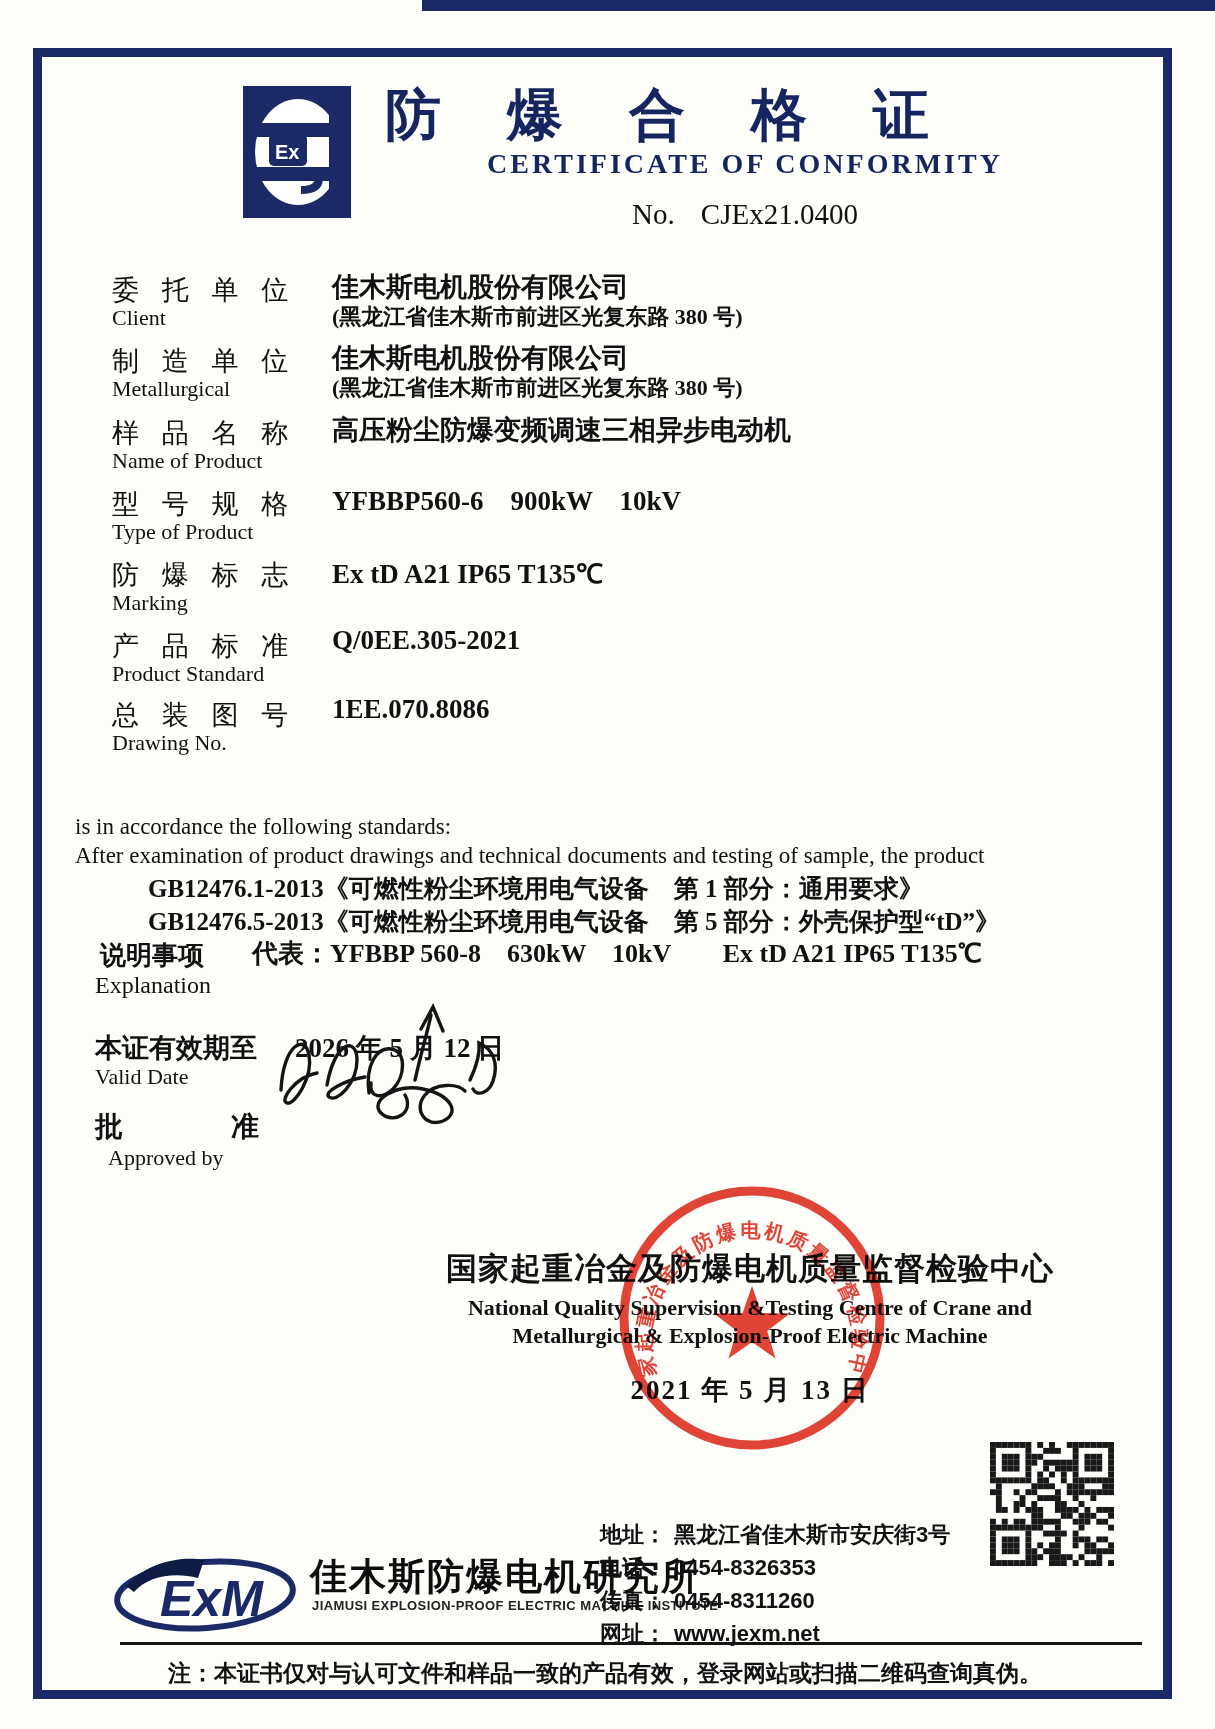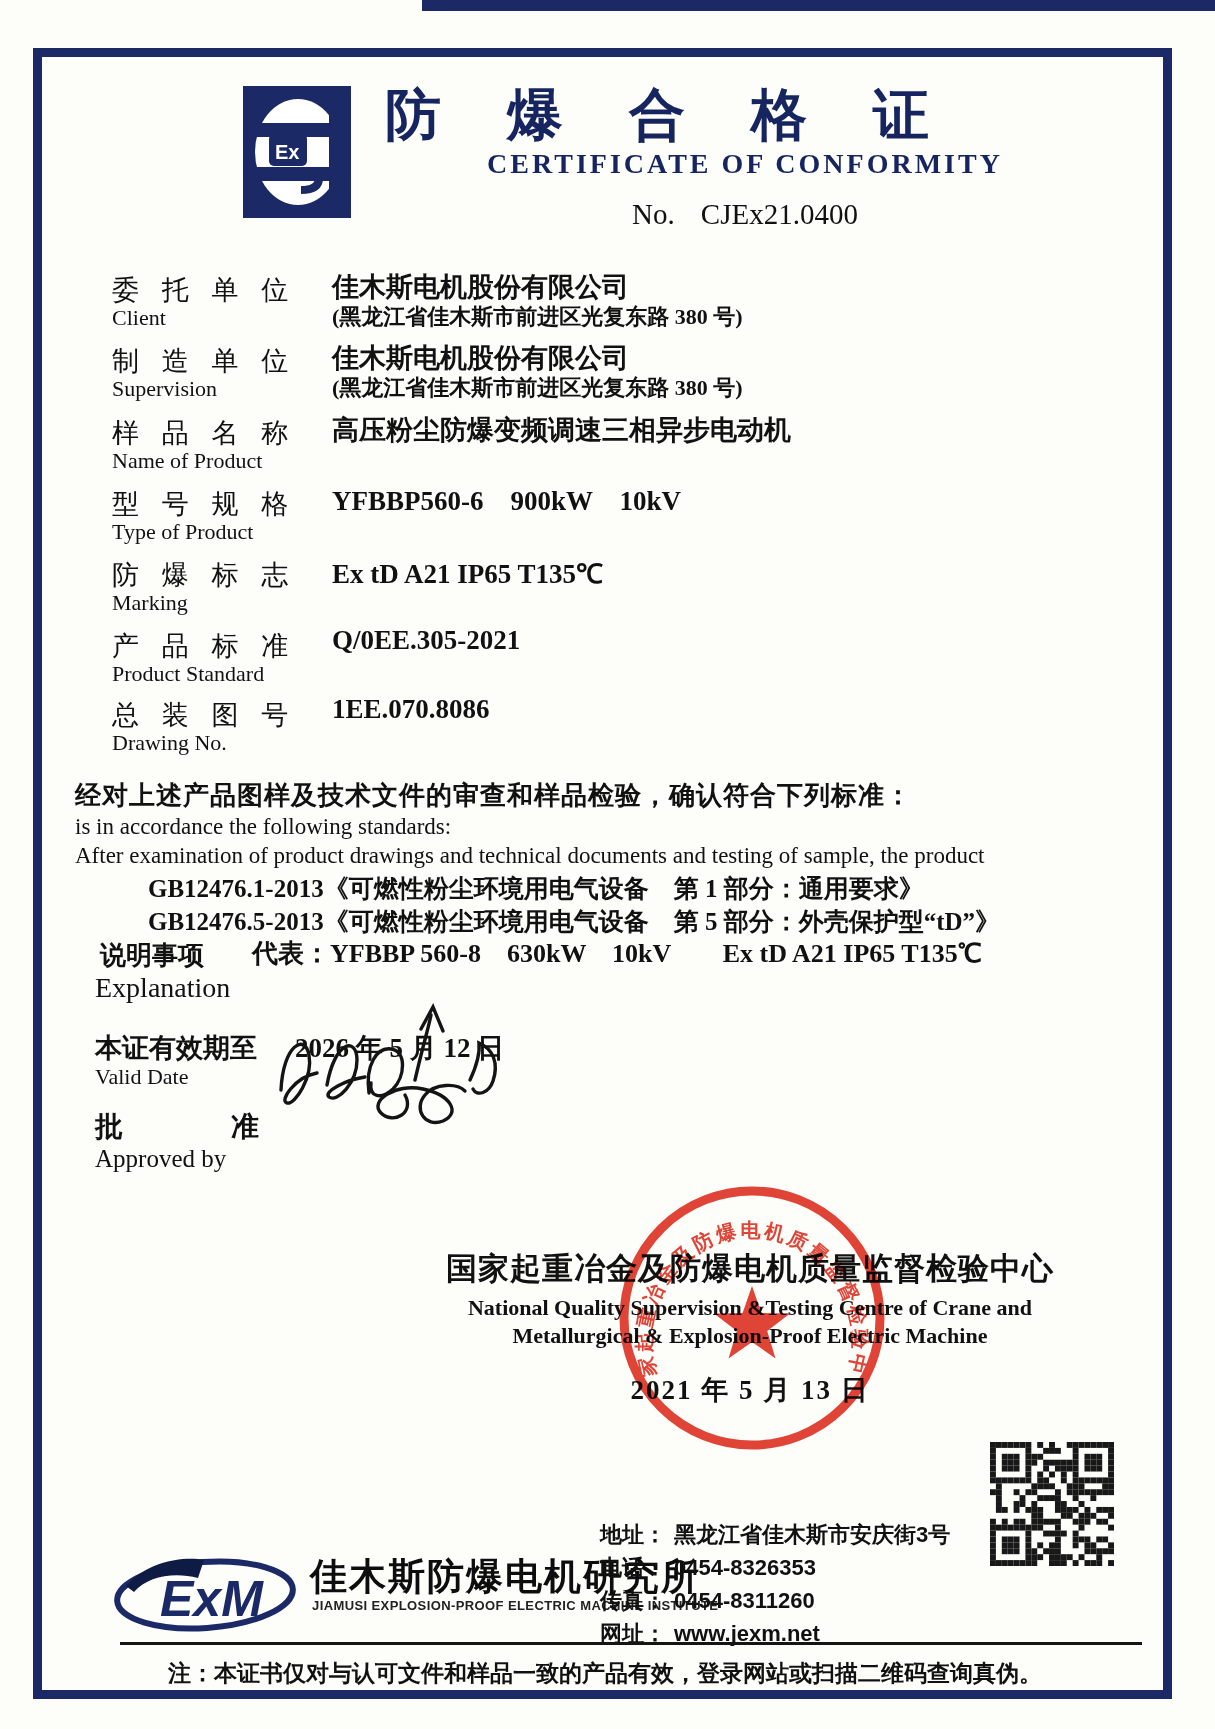--- a/index.html
+++ b/index.html
@@ -24,27 +24,27 @@
   .flabel-cn{position:absolute;left:112px;top:0;font-size:27px;letter-spacing:8px;white-space:nowrap;}
   .flabel-en{position:absolute;left:112px;top:33px;font-size:22px;white-space:nowrap;}
   .fvalue{position:absolute;left:332px;top:-3px;font-size:27px;font-weight:bold;white-space:nowrap;}
   .fnote{position:absolute;left:332px;top:30px;font-size:22px;font-weight:bold;white-space:nowrap;}
   
   .stmt-cn{left:75px;top:778px;width:1050px;font-size:26px;font-weight:600;letter-spacing:1px;white-space:nowrap;}
   .stmt-en{left:75px;top:812px;width:1060px;font-size:23px;line-height:29px;}
   .std-line{left:148px;font-size:25px;font-weight:600;white-space:nowrap;}
   
   .exp-label{left:100px;top:938px;font-size:26px;font-weight:600;white-space:nowrap;}
-  .exp-en{left:95px;top:972px;font-size:28px;}
+  .exp-en{left:95px;top:972px;font-size:24px;}
   .exp-value{left:252px;top:936px;font-size:26px;font-weight:bold;white-space:nowrap;text-align:right;}
   .valid-label{left:95px;top:1030px;font-size:27px;font-weight:600;white-space:nowrap;}
   .valid-en{left:95px;top:1064px;font-size:22px;}
   .valid-value{left:295px;top:1030px;font-size:27px;font-weight:bold;white-space:nowrap;}
   .appr-label{left:95px;top:1108px;font-size:28px;font-weight:600;letter-spacing:40px;white-space:nowrap;}
-  .appr-en{left:95px;top:1145px;font-size:25px;}
+  .appr-en{left:108px;top:1145px;font-size:22px;}
   .signature{left:265px;top:985px;}
   
   .issuer{left:405px;top:1248px;width:690px;text-align:center;}
   .issuer-cn{font-size:31px;font-weight:bold;letter-spacing:1px;white-space:nowrap;}
   .issuer-en{font-size:22px;font-weight:bold;line-height:28px;margin-top:4px;}
   .issuer-date{font-size:27px;font-weight:600;margin-top:22px;letter-spacing:2px;}
   .stamp{left:612px;top:1178px;mix-blend-mode:multiply;opacity:.88;}
   
   .jexm-logo{left:108px;top:1548px;}
   .inst-cn{left:310px;top:1552px;font-size:37px;font-weight:bold;letter-spacing:2px;white-space:nowrap;color:#0d0d0d;}
@@ -82,21 +82,21 @@
   </div>
 
   <div class="abs frow" style="top:272px">
     <span class="flabel-cn">委 托 单 位</span>
     <span class="flabel-en">Client</span>
     <span class="fvalue">佳木斯电机股份有限公司</span>
     <span class="fnote">(黑龙江省佳木斯市前进区光复东路 380 号)</span>
   </div>
   <div class="abs frow" style="top:343px">
     <span class="flabel-cn">制 造 单 位</span>
-    <span class="flabel-en">Supervision</span>
+    <span class="flabel-en">Metallurgical</span>
     <span class="fvalue">佳木斯电机股份有限公司</span>
     <span class="fnote">(黑龙江省佳木斯市前进区光复东路 380 号)</span>
   </div>
   <div class="abs frow" style="top:415px">
     <span class="flabel-cn">样 品 名 称</span>
     <span class="flabel-en">Name of Product</span>
     <span class="fvalue">高压粉尘防爆变频调速三相异步电动机</span>
   </div>
   <div class="abs frow" style="top:486px">
     <span class="flabel-cn">型 号 规 格</span>
@@ -112,21 +112,20 @@
     <span class="flabel-cn">产 品 标 准</span>
     <span class="flabel-en">Product Standard</span>
     <span class="fvalue">Q/0EE.305-2021</span>
   </div>
   <div class="abs frow" style="top:697px">
     <span class="flabel-cn">总 装 图 号</span>
     <span class="flabel-en">Drawing No.</span>
     <span class="fvalue">1EE.070.8086</span>
   </div>
 
-  <div class="abs stmt-cn">经对上述产品图样及技术文件的审查和样品检验，确认符合下列标准：</div>
   <div class="abs stmt-en">
     <div>is in accordance the following standards:</div>
     <div>After examination of product drawings and technical documents and testing of sample, the product</div>
   </div>
   <div class="abs std-line" style="top:872px">GB12476.1-2013《可燃性粉尘环境用电气设备　第 1 部分：通用要求》</div>
   <div class="abs std-line" style="top:905px">GB12476.5-2013《可燃性粉尘环境用电气设备　第 5 部分：外壳保护型“tD”》</div>
 
   <div class="abs exp-label">说明事项</div>
   <div class="abs exp-en">Explanation</div>
   <div class="abs exp-value">代表：YFBBP 560-8　630kW　10kV　　Ex tD A21 IP65 T135℃</div>

